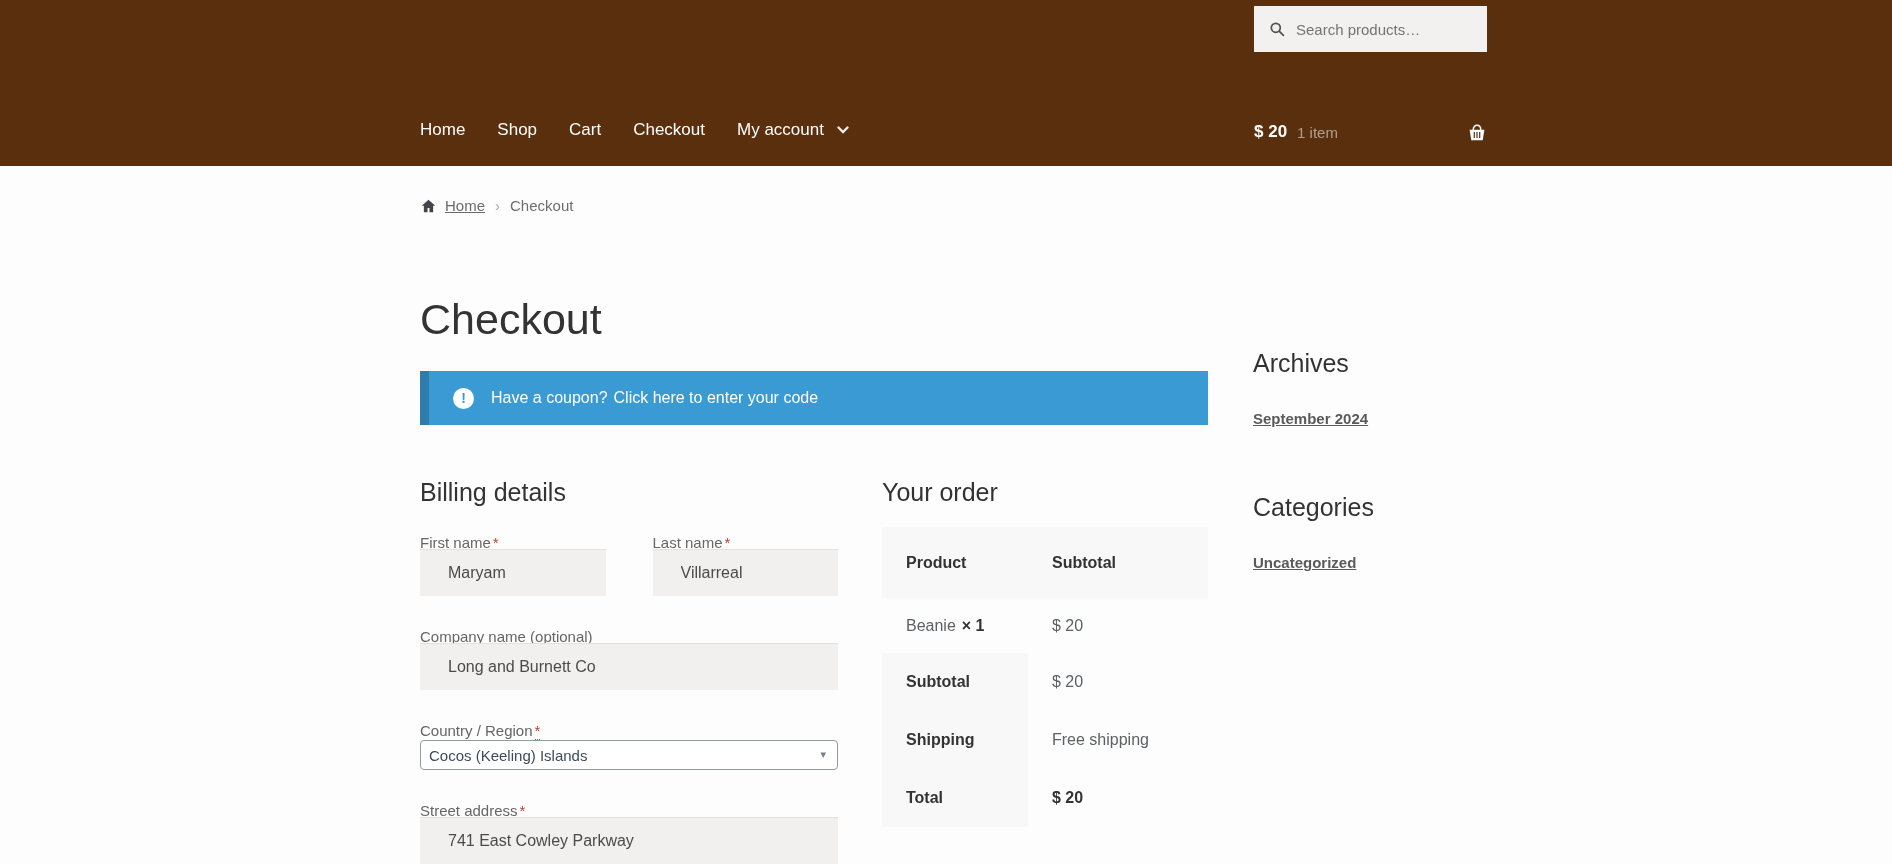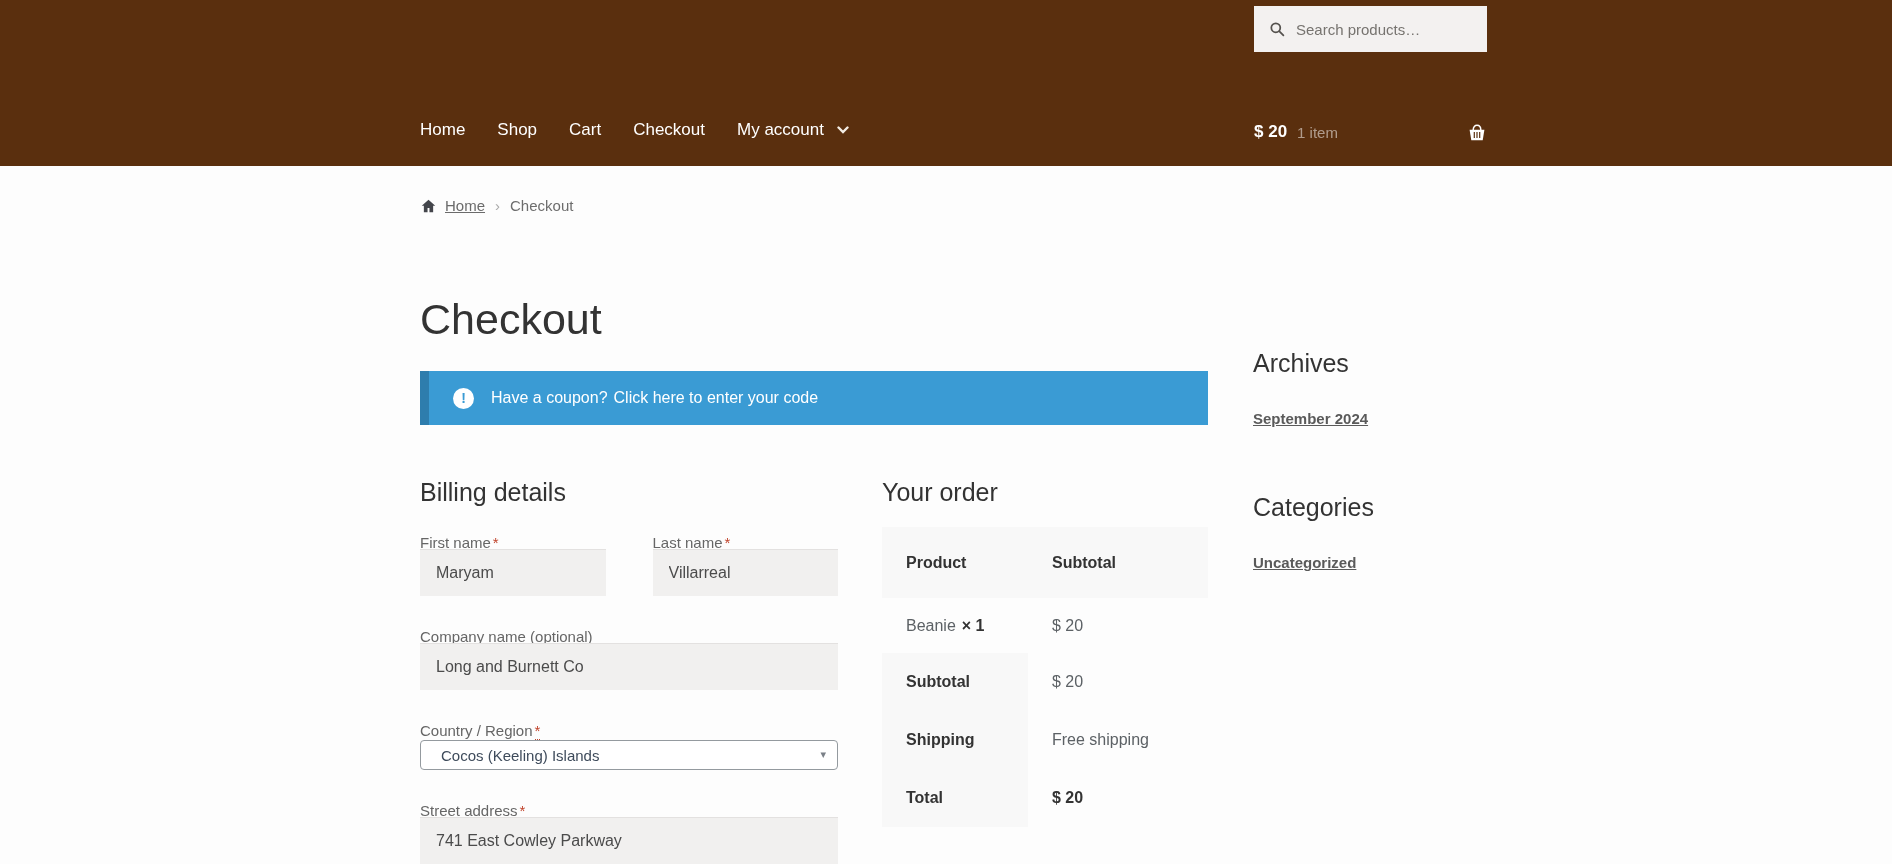--- a/index.html
+++ b/index.html
@@ -65,24 +65,24 @@
   .order-col h3.section-heading { margin-bottom:20px; }
 
   
   .form-row2 { display:flex; }
   .form-row2 .field { flex:1; }
   .form-row2 .field:first-child { margin-right:47px; }
   .field { margin-bottom:35px; }
   .field label { display:block; font-size:15px; line-height:12px; height:12px; color:#666; }
   abbr.required { color:#c0442c; text-decoration:none; border-bottom:1px dotted #c0442c; margin-left:2px; }
   .text-input { width:100%; height:47px; background:#f1f0ef; border:none; border-top:1px solid #e3e1e0;
-    padding:0 16px; font-family:inherit; font-size:16px; color:#4b4b4b; outline:none; }
+    padding:0 28px; font-family:inherit; font-size:16px; color:#4b4b4b; outline:none; }
   .select-wrap { position:relative; margin-top:3px; }
   .select-wrap select { width:100%; height:30px; background:#fff; border:1px solid #949a9f; border-radius:4px;
-    -webkit-appearance:none; appearance:none; padding:0 28px 0 20px; font-family:inherit; font-size:15px; color:#3e4b5b; outline:none; }
+    -webkit-appearance:none; appearance:none; padding:0 28px 0 8px; font-family:inherit; font-size:15px; color:#3e4b5b; outline:none; }
   .select-arrow { position:absolute; right:12px; top:50%; transform:translateY(-54%);
     font-size:11px; color:#7a8087; pointer-events:none; }
   .field.last { margin-bottom:0; }
 
   
   .order-table { width:326px; border-collapse:collapse; table-layout:fixed; }
   .order-table th, .order-table td { text-align:left; vertical-align:middle; font-size:16px; padding:0 0 0 24px; }
   .order-table col.c1 { width:146px; }
   .order-table thead tr { height:71px; }
   .order-table thead th { background:#f8f8f8; font-weight:700; color:#333; }

